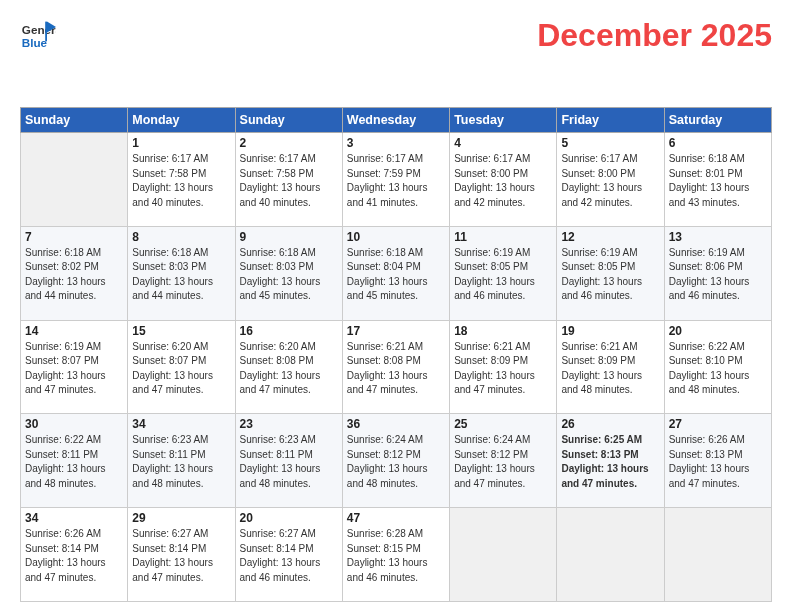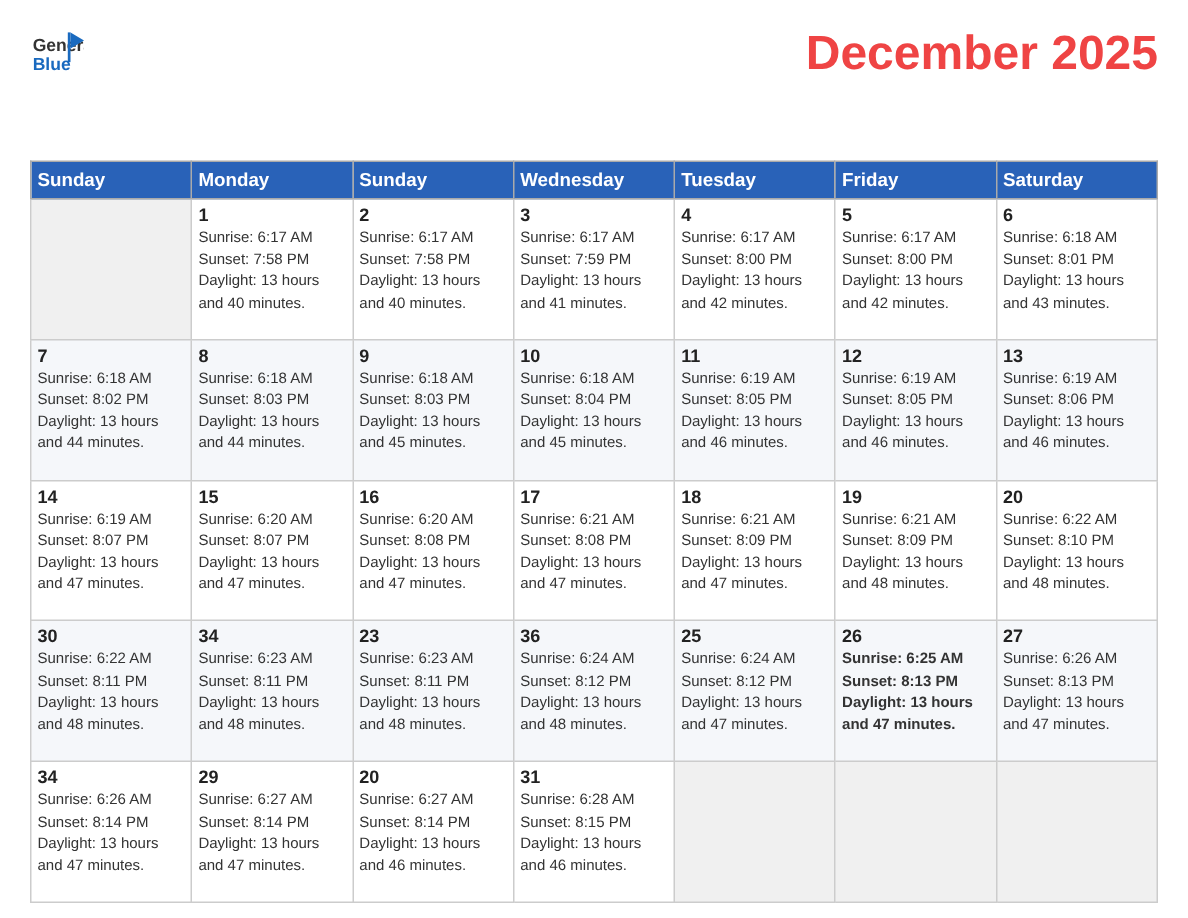--- a/index.html
+++ b/index.html
@@ -343,21 +343,21 @@
 and 47 minutes.</div>
           </td>
           <td>
             <span class="day-number">20</span>
             <div class="day-info" style="white-space: pre-line;">Sunrise: 6:27 AM
 Sunset: 8:14 PM
 Daylight: 13 hours
 and 46 minutes.</div>
           </td>
           <td>
-            <span class="day-number">31</span>
+            <span class="day-number">47</span>
             <div class="day-info" style="white-space: pre-line;">Sunrise: 6:28 AM
 Sunset: 8:15 PM
 Daylight: 13 hours
 and 46 minutes.</div>
           </td>
           <td class="empty-cell"></td>
           <td class="empty-cell"></td>
           <td class="empty-cell"></td>
         </tr>
       </tbody>

